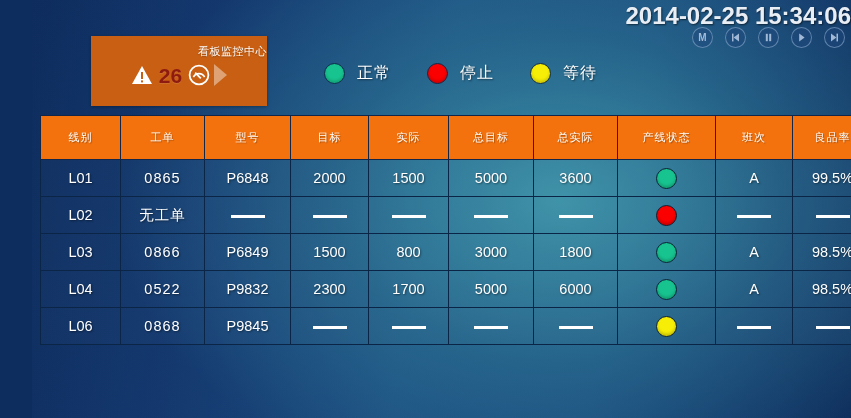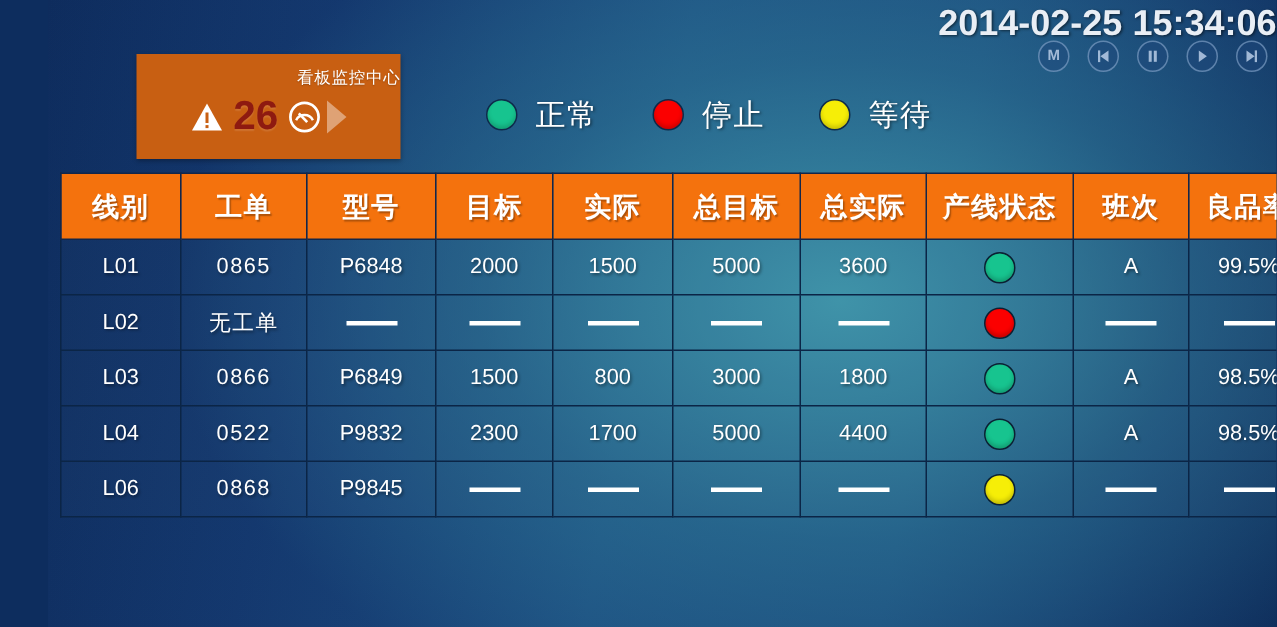--- a/index.html
+++ b/index.html
@@ -78,21 +78,21 @@
   }
   #kanban-row {
     display: flex;
     align-items: center;
     justify-content: center;
     gap: 6px;
     margin-top: 5px;
   }
   #warn-icon { display: block; }
   #kanban-count {
-    font-size: 27px;
+    font-size: 21px;
     font-weight: bold;
     color: #8e1a10;
     line-height: 1;
     text-shadow: 0 1px 1px rgba(255,255,255,0.12);
   }
   #gauge-icon { display: block; }
   #banner-arrow {
     width: 0;
     height: 0;
     border-top: 11px solid transparent;
@@ -115,41 +115,41 @@
   }
   .legend-dot {
     width: 19px;
     height: 19px;
     border-radius: 50%;
     border: 1px solid #0e2a4a;
     box-shadow: inset 0 -2px 3px rgba(0,0,0,0.18);
   }
   .legend-label {
     color: #ffffff;
-    font-size: 20px;
+    font-size: 16px;
     margin-left: 12px;
     letter-spacing: 1px;
     text-shadow: 1px 1px 2px rgba(0,0,0,0.5);
   }
   .legend-gap { width: 36px; }
 
   
   #board-table {
     position: absolute;
     left: 8px;
     top: 115px;
     width: 832px;
     border-collapse: collapse;
     table-layout: fixed;
   }
   #board-table th {
     background: #f4720d;
     color: #ffffff;
-    font-size: 18px;
-    font-weight: bold;
+    font-size: 11px;
+    font-weight: normal;
     height: 41px;
     letter-spacing: 1px;
     border: 1px solid #12264a;
     text-shadow: 1px 1px 1px rgba(0,0,0,0.3);
   }
   #board-table td {
     height: 34px;
     border: 1px solid #0b2546;
     text-align: center;
     color: #ffffff;
@@ -321,21 +321,21 @@
           <td>A</td>
           <td>98.5%</td>
         </tr>
         <tr>
           <td>L04</td>
           <td class="cell-cjk">0522</td>
           <td>P9832</td>
           <td>2300</td>
           <td>1700</td>
           <td>5000</td>
-          <td>4400</td>
+          <td>6000</td>
           <td><span class="status-dot" title="正常" style="background: rgb(23, 196, 143);"></span></td>
           <td>A</td>
           <td>98.5%</td>
         </tr>
         <tr>
           <td>L06</td>
           <td class="cell-cjk">0868</td>
           <td>P9845</td>
           <td><span class="dash"></span></td>
           <td><span class="dash"></span></td>

